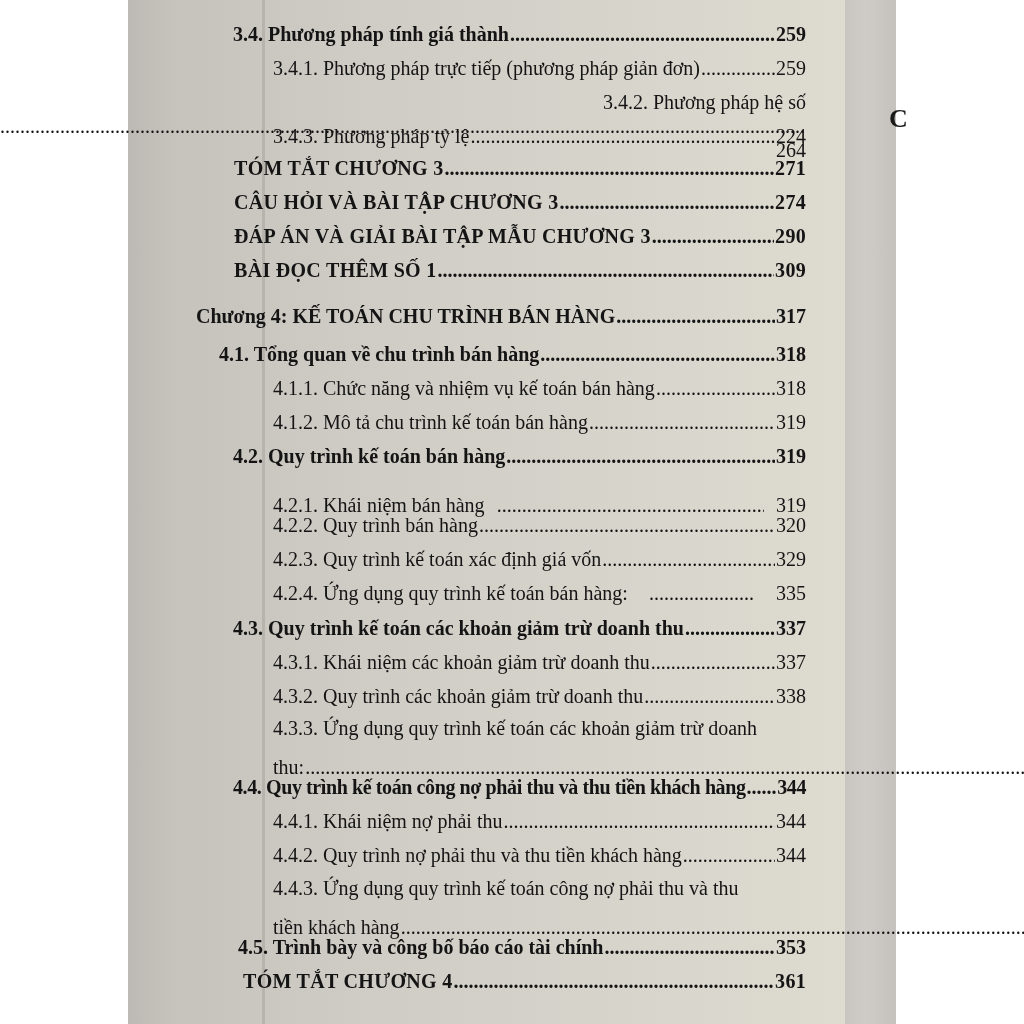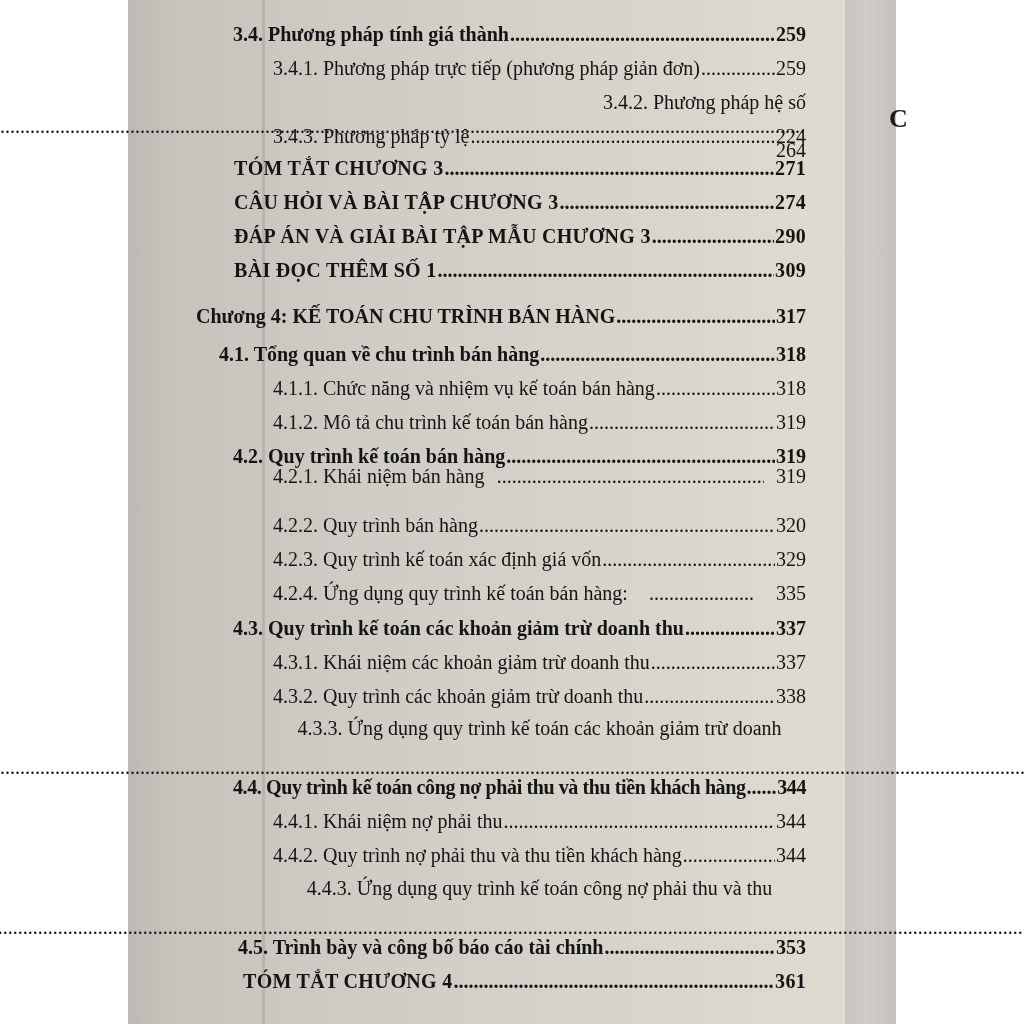--- a/index.html
+++ b/index.html
@@ -34,21 +34,21 @@
   .entry.bold { font-weight: bold; }
   .entry .title { white-space: nowrap; }
   .entry .leader {
     flex: 1; overflow: hidden; white-space: nowrap; margin: 0 1px;
     letter-spacing: 0px;
   }
   .entry .leader::after {
     content: "................................................................................................................................................................................................................................................................";
   }
   .entry .page { white-space: nowrap; }
-  .entry.wrap { flex-direction: column; align-items: center; }
+  .entry.wrap { flex-direction: column; align-items: flex-start; }
   .entry.wrap .line1 { white-space: nowrap; }
   .entry.wrap .line2 { display: flex; align-items: flex-end; margin-top: 15px; }
   .entry.chapter { font-size: 20px; }
   .caps { letter-spacing: 0.3px; }
 </style>
 </head>
 <body>
 
 <div class="photo">
   <div class="page-edge"></div>
@@ -129,21 +129,21 @@
     <span class="leader"></span>
     <span class="page">319</span>
   </div>
 
   <div class="entry bold" style="left:233px; top:444px;">
     <span class="title">4.2. Quy trình kế toán bán hàng</span>
     <span class="leader"></span>
     <span class="page">319</span>
   </div>
 
-  <div class="entry" style="left:273px; top:464px;gap:11px;">
+  <div class="entry" style="left:273px; top:493px;gap:11px;">
     <span class="title">4.2.1. Khái niệm bán hàng</span>
     <span class="leader"></span>
     <span class="page">319</span>
   </div>
 
   <div class="entry" style="left:273px; top:513px;">
     <span class="title">4.2.2. Quy trình bán hàng</span>
     <span class="leader"></span>
     <span class="page">320</span>
   </div>

